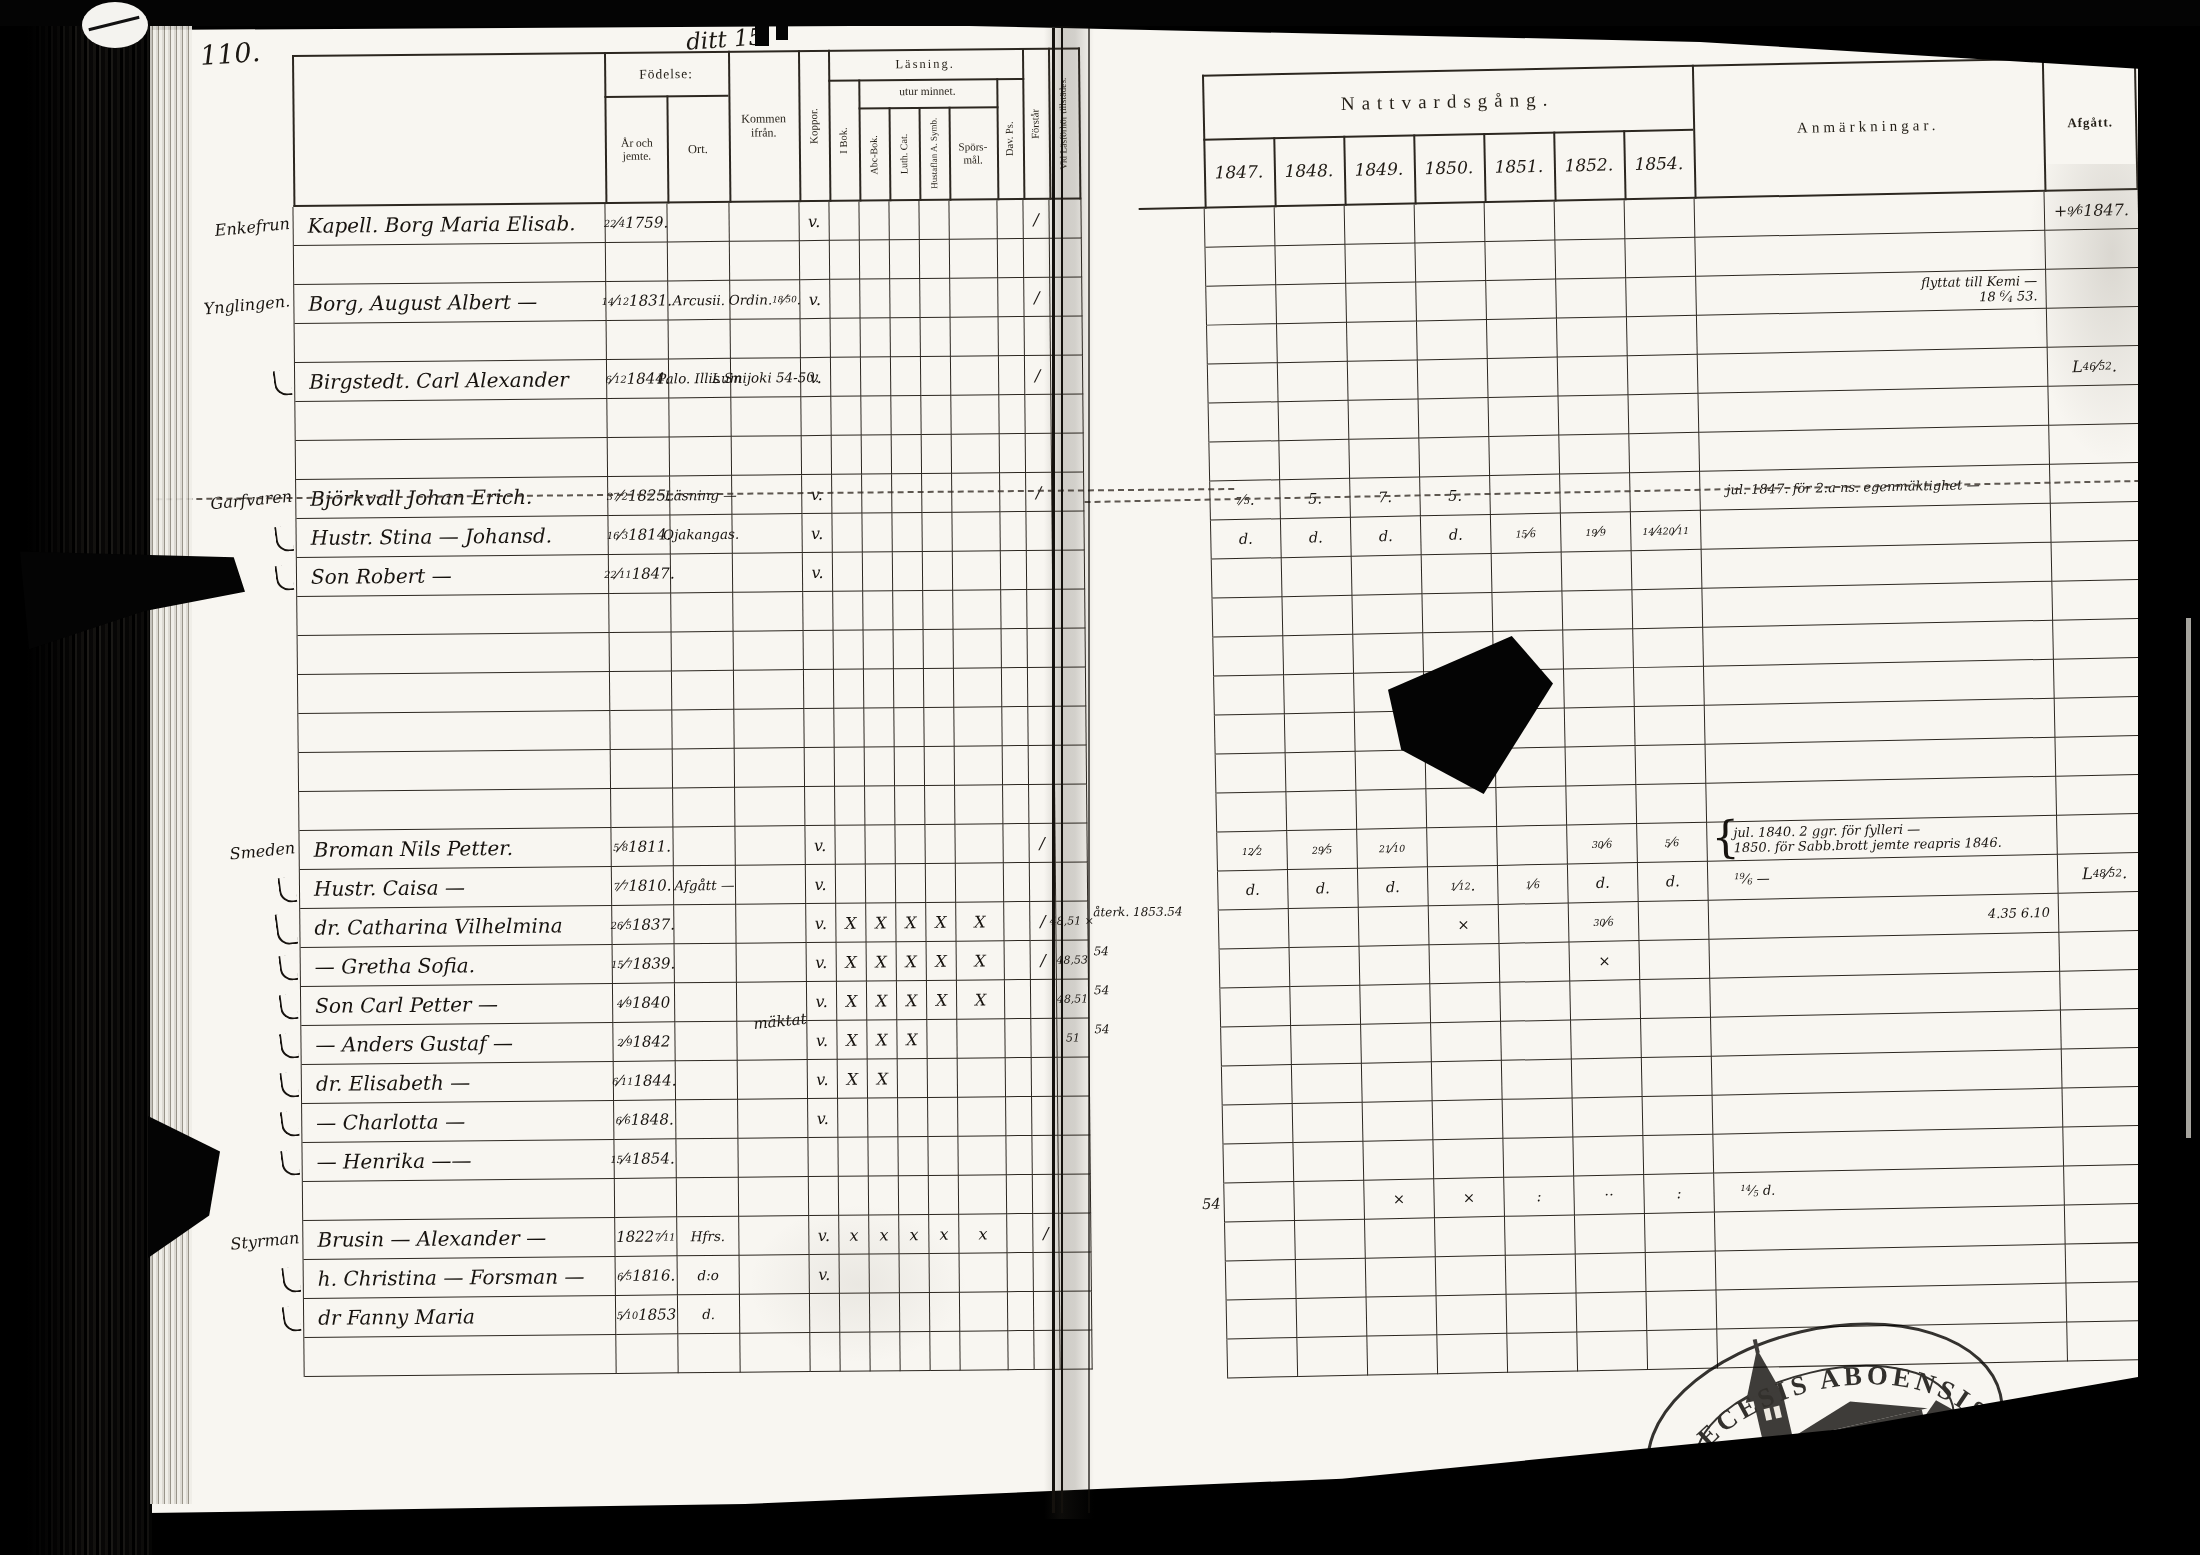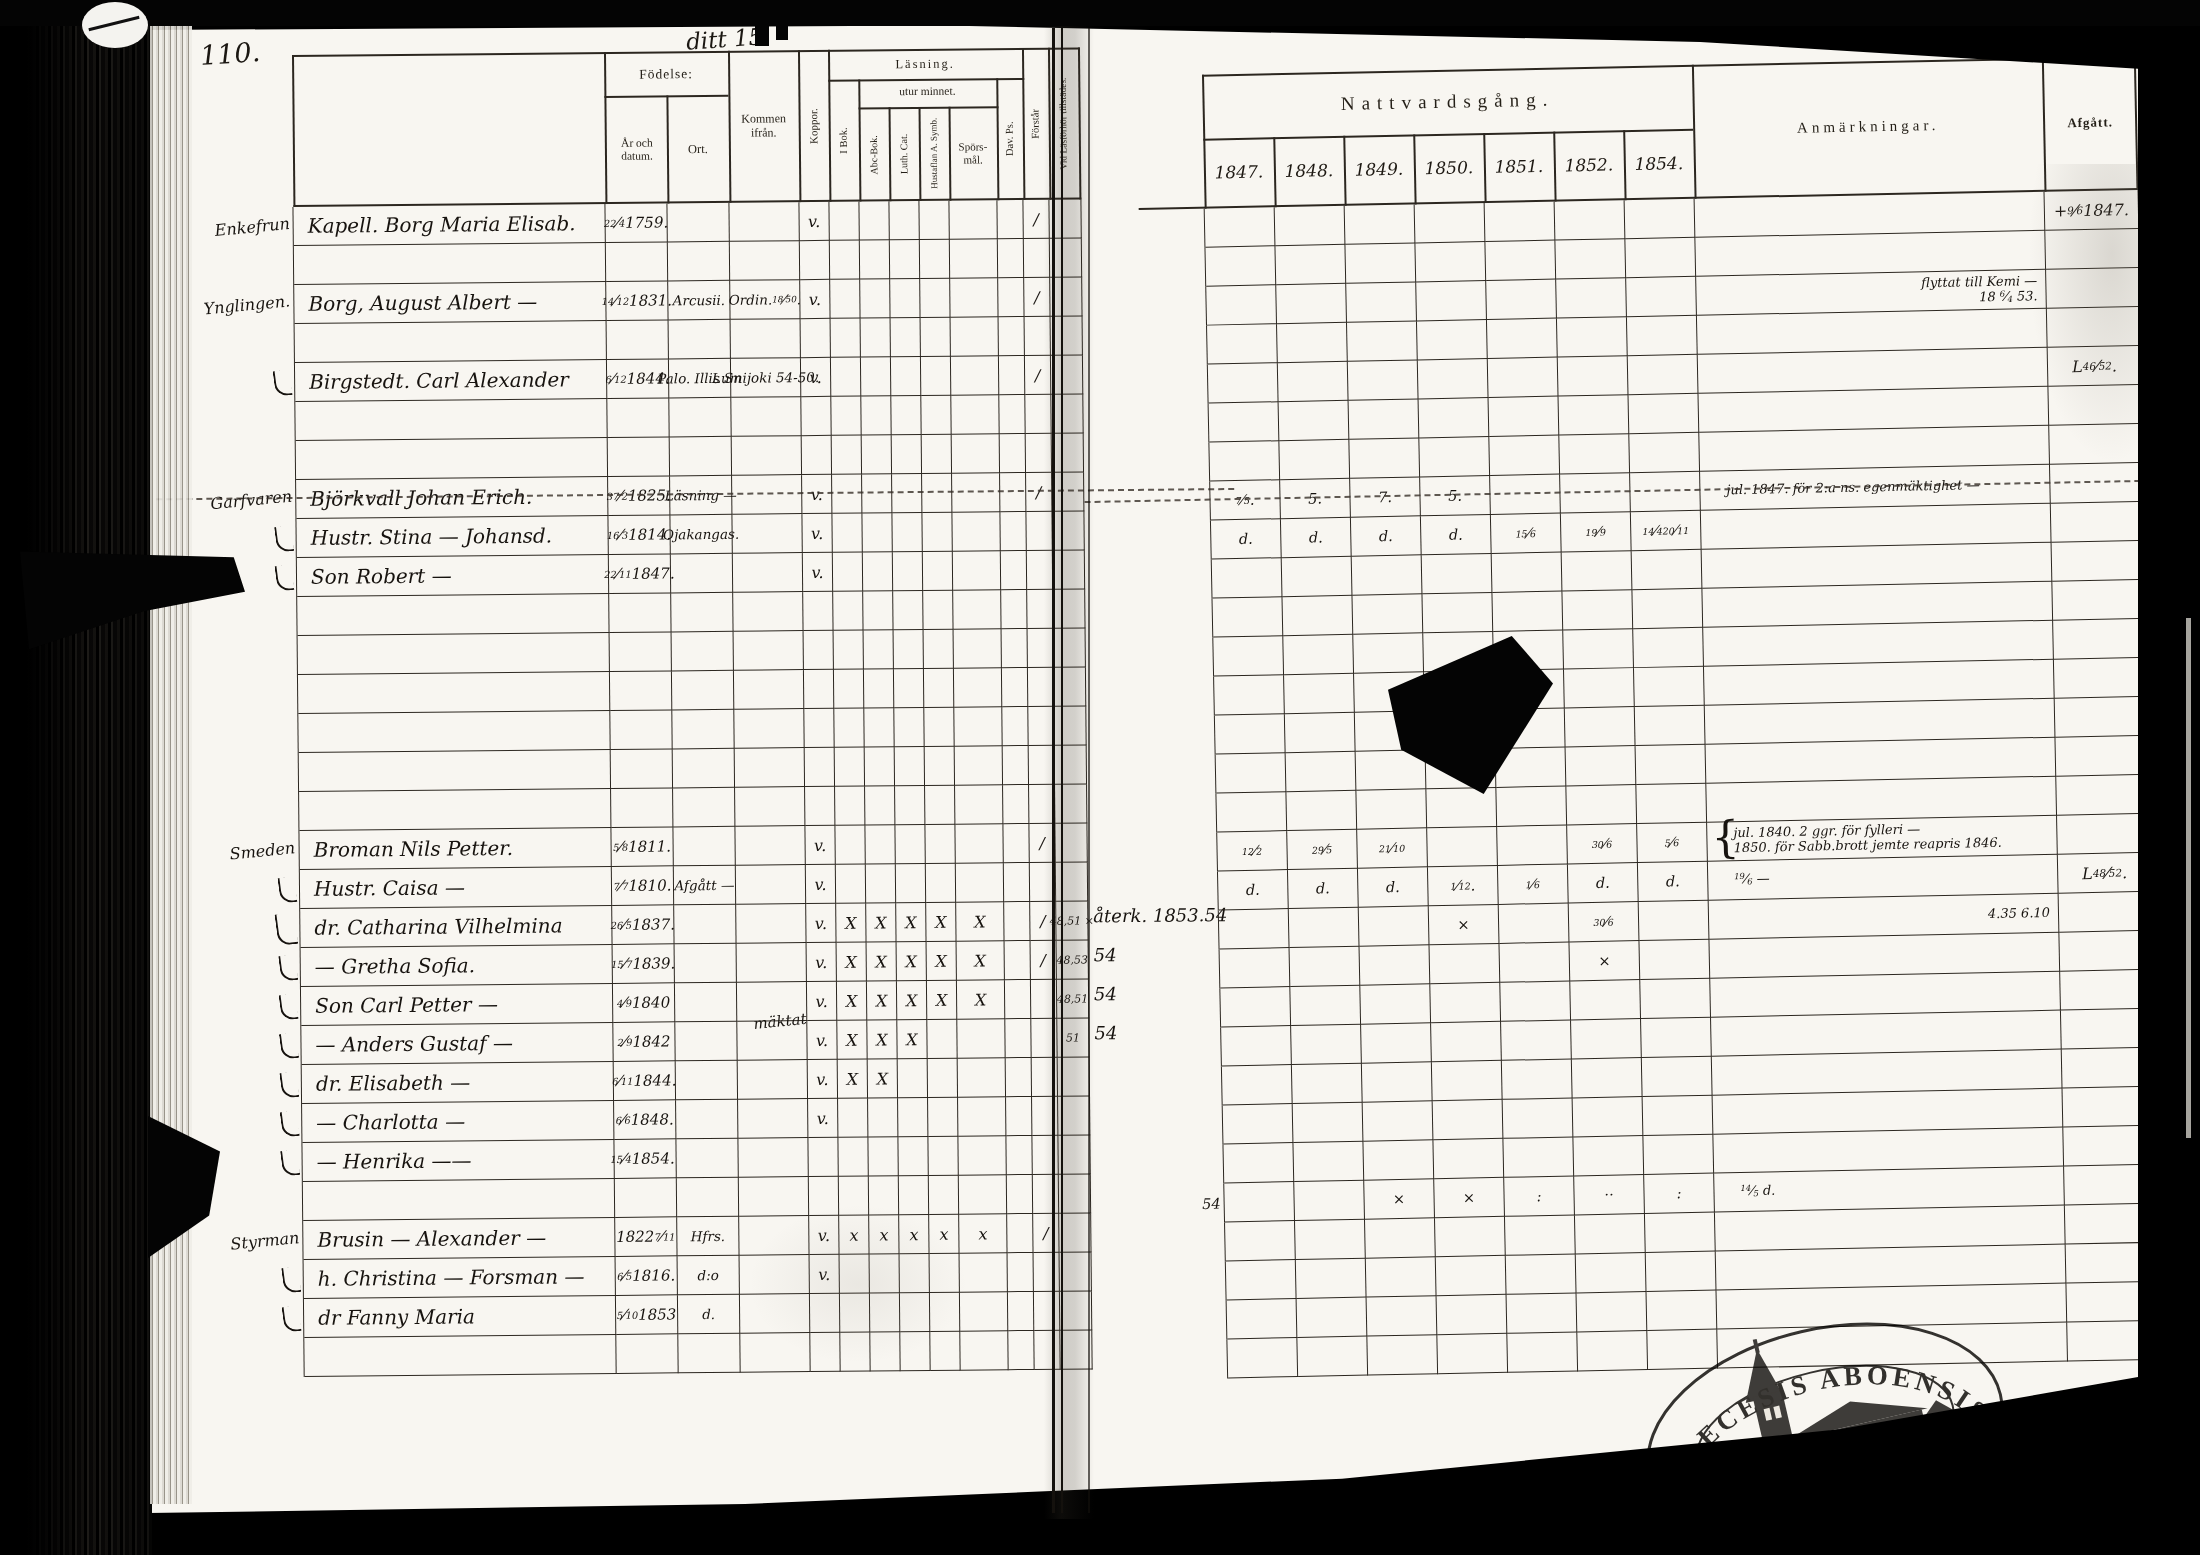--- a/index.html
+++ b/index.html
@@ -39,21 +39,21 @@
   .anm{font-size:13px;flex-direction:column;align-items:flex-start;justify-content:center;
        padding-left:26px;white-space:nowrap;}
   .anm.ra{align-items:flex-end;padding-right:8px;padding-left:0;}
   .afg{font-size:16px;white-space:nowrap;}
   .an1,.an2{display:block;line-height:1.15;}
   sup{font-size:.65em;vertical-align:.5em;font-style:italic;}  sub{font-size:.65em;vertical-align:-.15em;}
   .hook{width:15px;height:24px;border-left:2.6px solid var(--ink);border-bottom:2.6px solid var(--ink);
         border-bottom-left-radius:13px;transform:rotate(-7deg);flex:0 0 auto;}
   .hook.b2{height:30px;width:18px;}
   .mlab{font-size:16px;transform:rotate(-5deg);white-space:nowrap;}
-  .gut{position:absolute;left:897px;top:4px;font-size:18px;white-space:nowrap;}
+  .gut{position:absolute;left:897px;top:4px;font-size:12px;white-space:nowrap;}
   .noteov{position:absolute;left:556px;top:-9px;font-size:15px;transform:rotate(-5deg);white-space:nowrap;}
   .dashl{position:absolute;left:-36px;right:-150px;top:17px;border-top:2.2px dashed rgba(55,48,40,.8);pointer-events:none;}
   .rrow .dashl{left:-60px;right:-16px;}
   .blot{width:15px;height:22px;background:#101010;border-radius:45% 55% 50% 60%;margin-left:5px;display:inline-block;}
   .brace{position:absolute;left:4px;top:-7px;font-size:44px;font-style:normal;line-height:44px;color:var(--ink);}
   
   .stamp{position:absolute;left:1487px;top:1296px;width:380px;height:230px;transform:rotate(-13deg);
          opacity:.9;mix-blend-mode:multiply;}
   
   .gutter{position:absolute;left:1044px;top:24px;width:50px;height:1495px;pointer-events:none;
@@ -80,21 +80,21 @@
 
 <div class="stage">
 
   <div class="paper">
     <div class="pageno">110.</div>
     <div class="topnote">ditt 15</div>
 
     <div class="ltab">
       <div class="lhead" id="lhead">
         <div class="hc" style="left:416px;top:4px;width:124px;height:38px;font-size:13.5px;letter-spacing:1px;">Födelse:</div>
-        <div class="hc" style="left:418px;top:48px;width:60px;height:100px;font-size:11.5px;">År och datum.</div>
+        <div class="hc" style="left:418px;top:48px;width:60px;height:100px;font-size:11.5px;">År och jemte.</div>
         <div class="hc" style="left:480px;top:48px;width:58px;height:100px;font-size:12.5px;">Ort.</div>
         <div class="hc" style="left:542px;top:4px;width:66px;height:144px;font-size:12px;">Kommen ifrån.</div>
         <div class="hc v" style="left:610px;top:2px;width:30px;height:148px;font-size:11px;">Koppor.</div>
         <div class="hc" style="left:640px;top:2px;width:194px;height:26px;font-size:12.5px;letter-spacing:2px;">Läsning.</div>
         <div class="hc v" style="left:640px;top:32px;width:30px;height:118px;font-size:10.5px;">I Bok.</div>
         <div class="hc" style="left:670px;top:30px;width:138px;height:26px;font-size:11.5px;">utur minnet.</div>
         <div class="hc v" style="left:670px;top:60px;width:30px;height:90px;font-size:10px;">Abc-Bok.</div>
         <div class="hc v" style="left:700px;top:60px;width:30px;height:90px;font-size:10px;">Luth. Cat.</div>
         <div class="hc v" style="left:730px;top:60px;width:30px;height:90px;font-size:9px;">Hustaflan A. Symb.</div>
         <div class="hc" style="left:762px;top:60px;width:44px;height:90px;font-size:11px;">Spörs-mål.</div>

